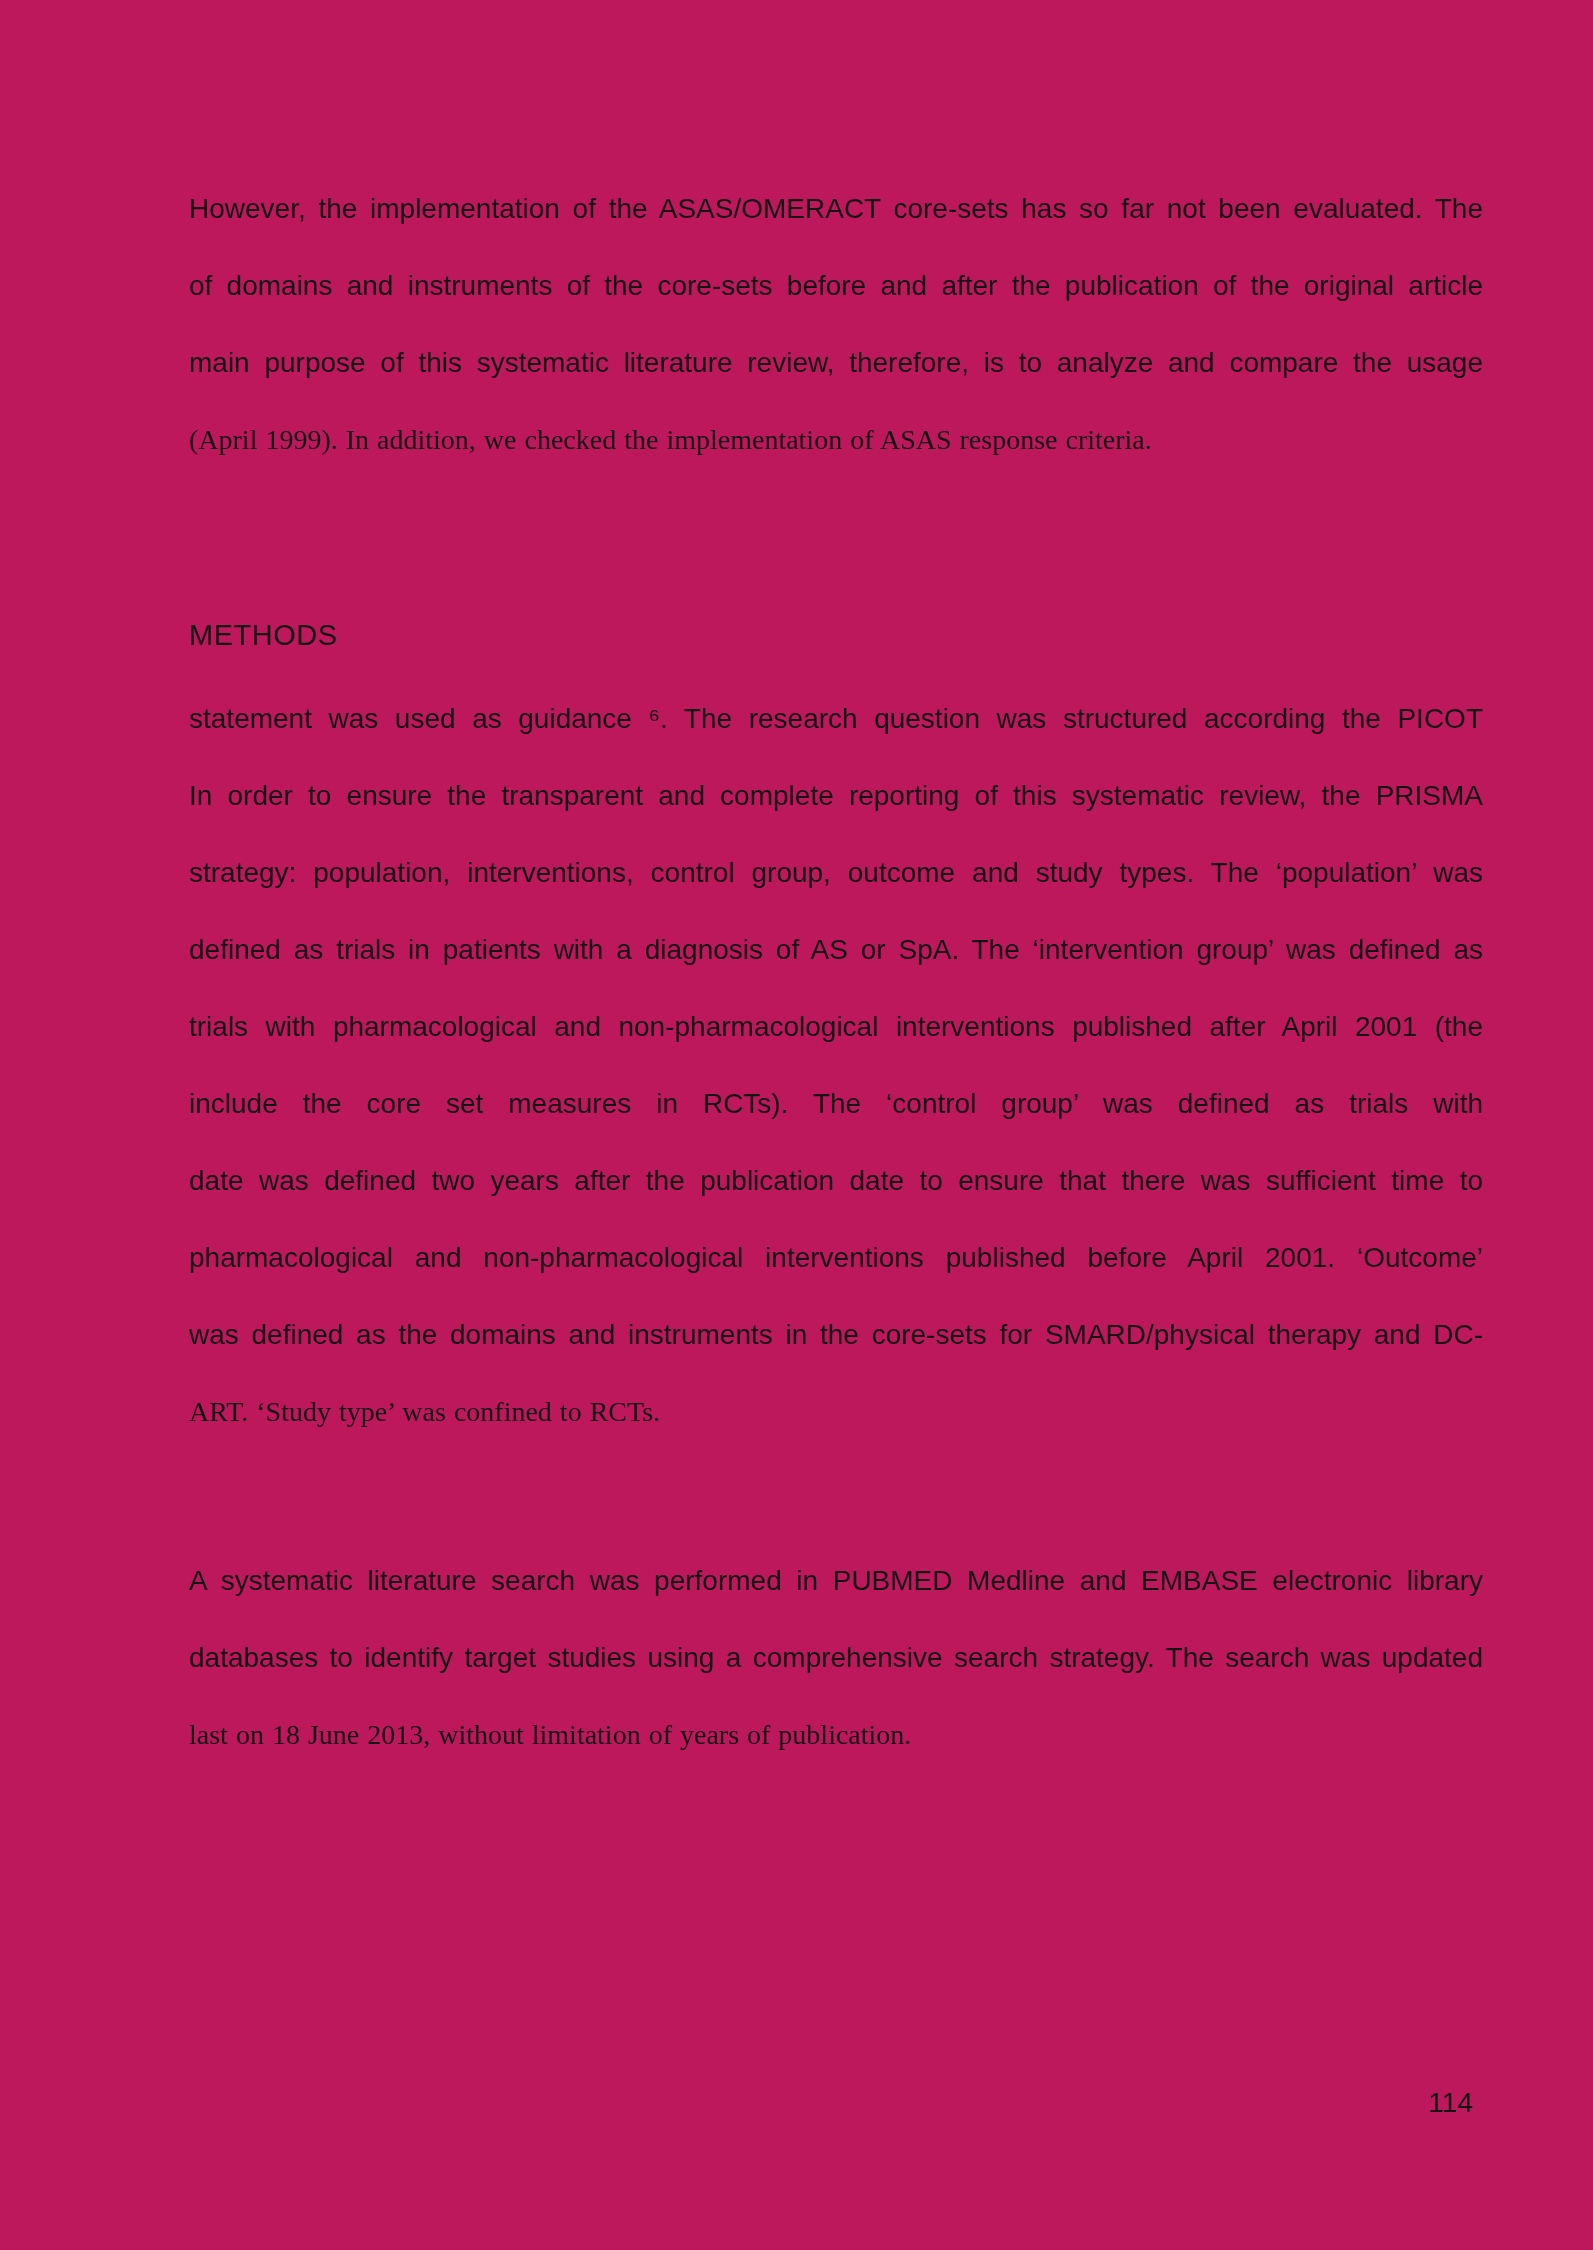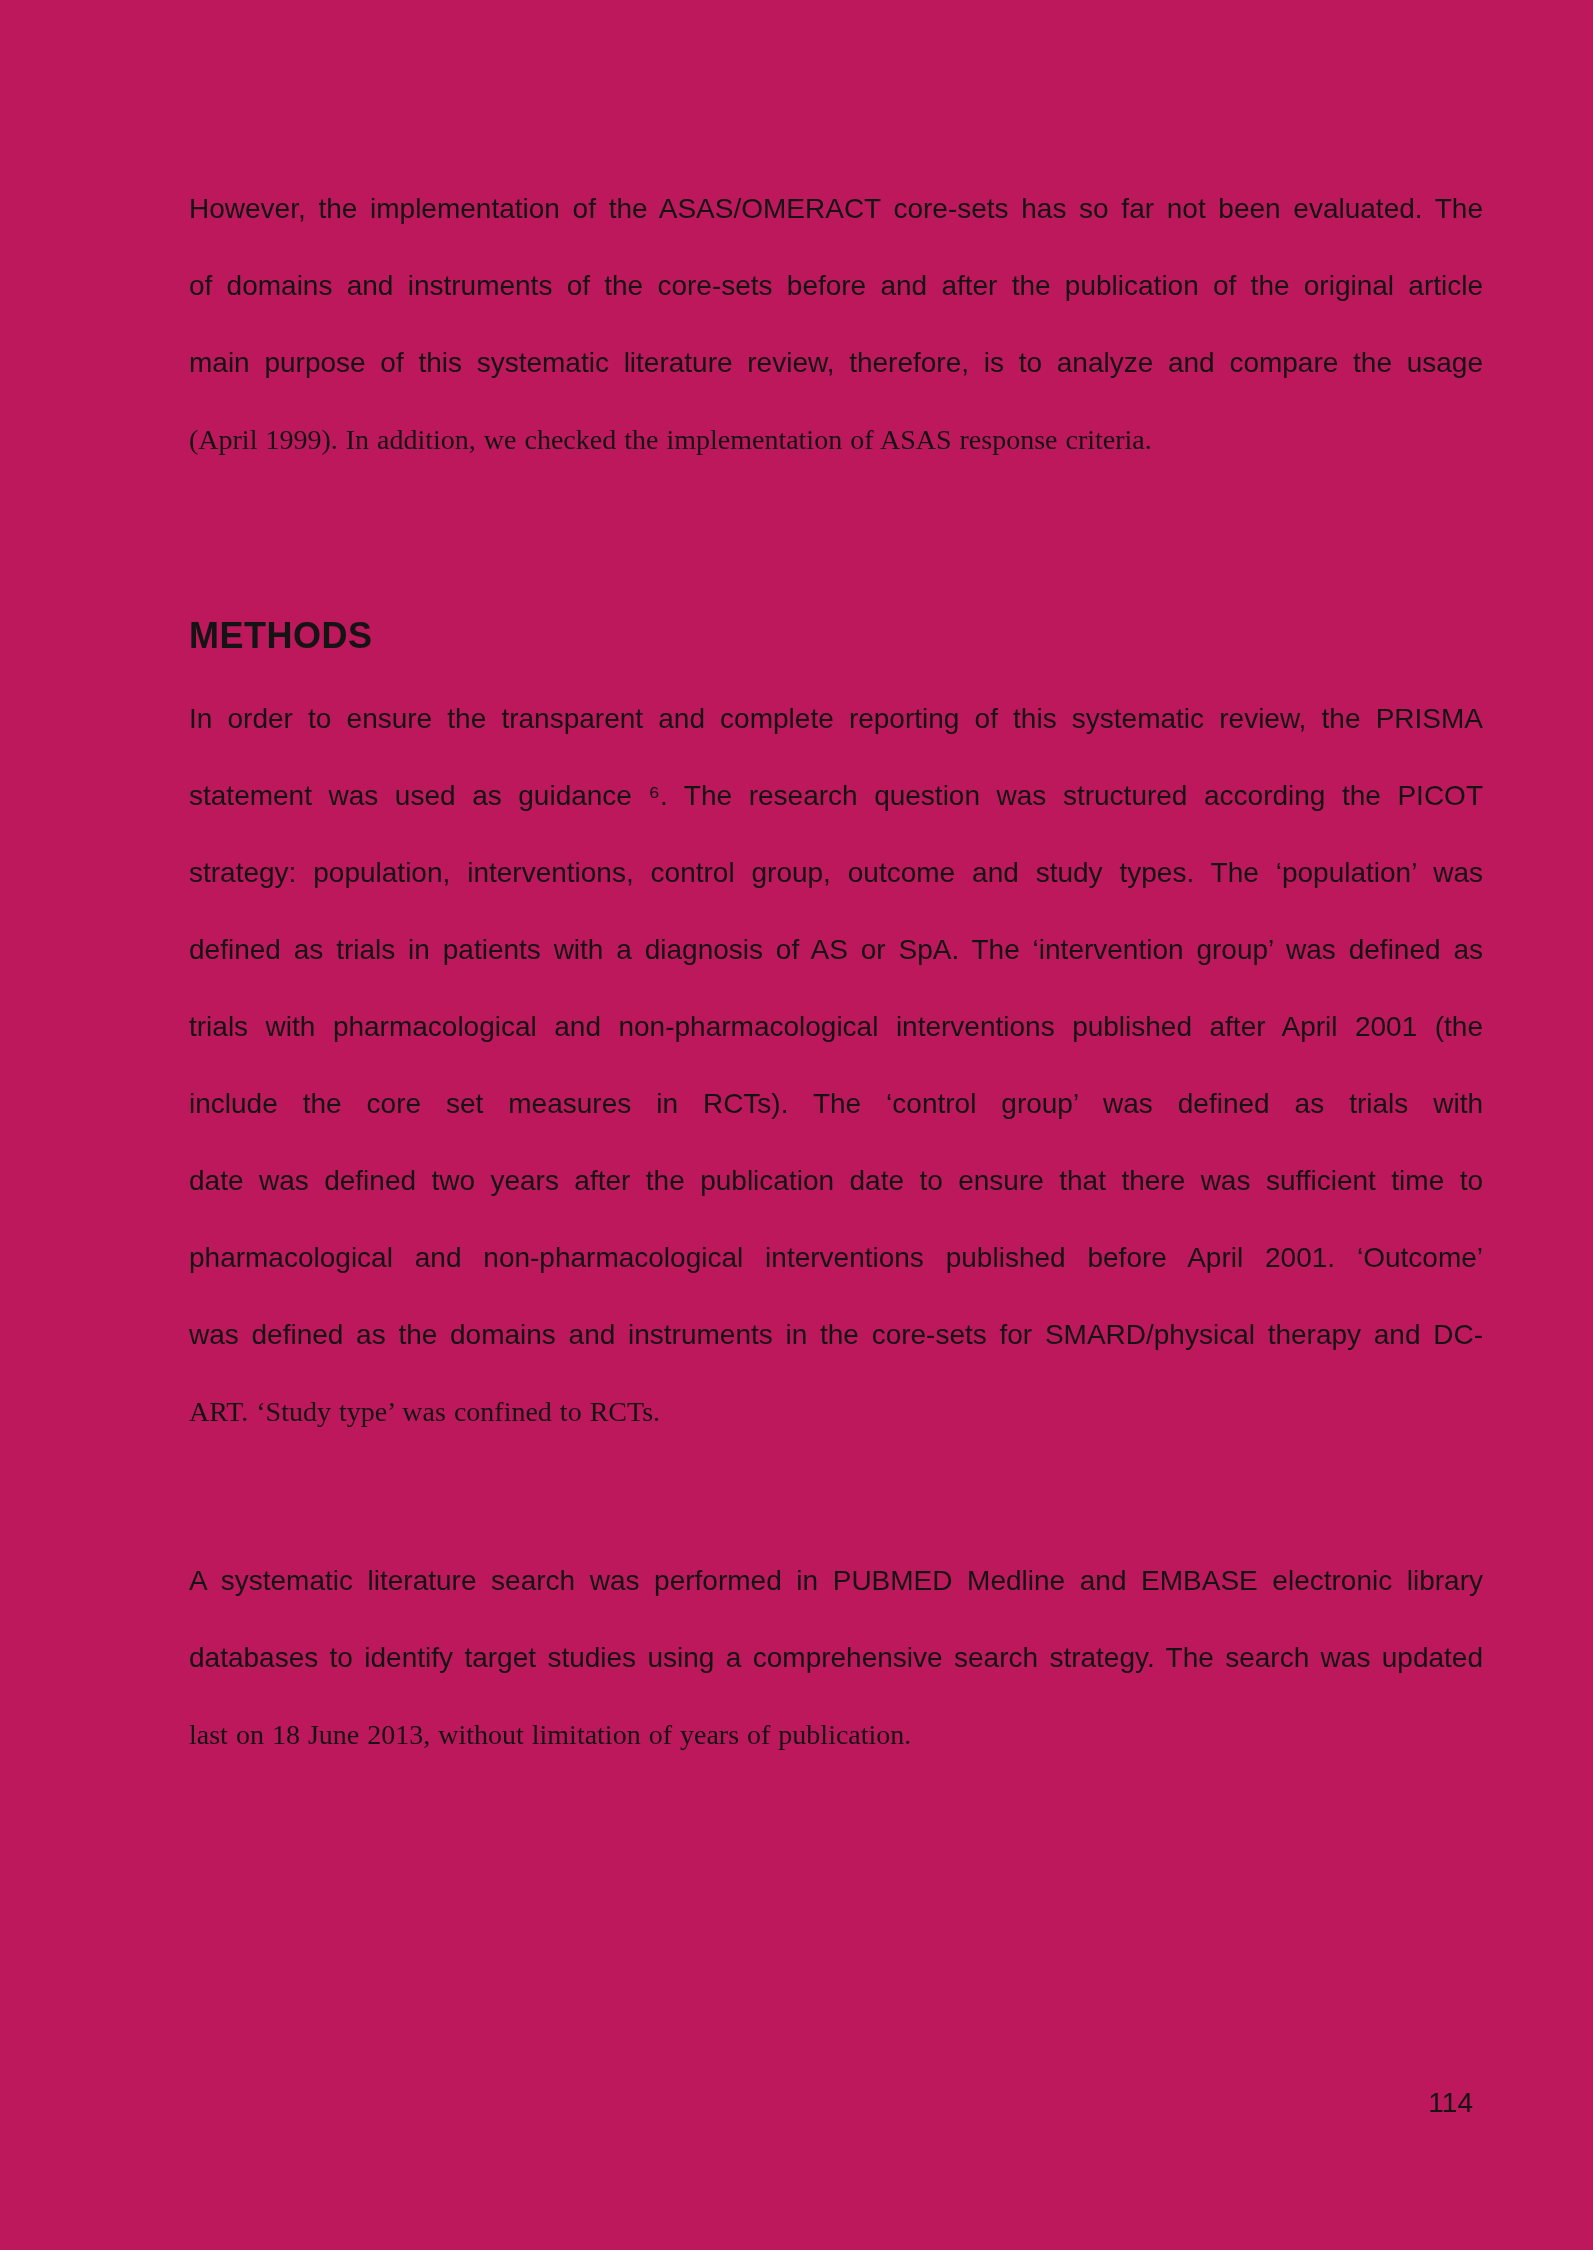--- a/index.html
+++ b/index.html
@@ -34,22 +34,22 @@
     text-align-last: justify;
     white-space: normal;
   }
   .para .tline.last {
     text-align: justify;
     text-align-last: left;
     font-family: Liberation Serif, serif;
   }
   .heading {
     margin: 119px 0 0 0;
-    font-size: 36px;
-    font-weight: bold;
+    font-size: 29px;
+    font-weight: normal;
     line-height: 77px;
     letter-spacing: 0.5px;
   }
   .para.p2 { margin-top: 6px; }
   .para.p3 { margin-top: 92px; }
   .page-number {
     position: absolute;
     top: 2088px;
     right: 120px;
     font-size: 28px;
@@ -65,22 +65,22 @@
     <div class="para p1">
         <div class="tline">However, the implementation of the ASAS/OMERACT core-sets has so far not been evaluated. The</div>
         <div class="tline">of domains and instruments of the core-sets before and after the publication of the original article</div>
         <div class="tline">main purpose of this systematic literature review, therefore, is to analyze and compare the usage</div>
         <div class="tline last">(April 1999). In addition, we checked the implementation of ASAS response criteria.</div>
       </div>
 
     <h2 class="heading">METHODS</h2>
 
     <div class="para p2">
+        <div class="tline">statement was used as guidance ⁶. The research question was structured according the PICOT</div>
         <div class="tline">In order to ensure the transparent and complete reporting of this systematic review, the PRISMA</div>
-        <div class="tline">statement was used as guidance ⁶. The research question was structured according the PICOT</div>
         <div class="tline">strategy: population, interventions, control group, outcome and study types. The ‘population’ was</div>
         <div class="tline">defined as trials in patients with a diagnosis of AS or SpA. The ‘intervention group’ was defined as</div>
         <div class="tline">trials with pharmacological and non-pharmacological interventions published after April 2001 (the</div>
         <div class="tline">include the core set measures in RCTs). The ‘control group’ was defined as trials with</div>
         <div class="tline">date was defined two years after the publication date to ensure that there was sufficient time to</div>
         <div class="tline">pharmacological and non-pharmacological interventions published before April 2001. ‘Outcome’</div>
         <div class="tline">was defined as the domains and instruments in the core-sets for SMARD/physical therapy and DC-</div>
         <div class="tline last">ART. ‘Study type’ was confined to RCTs.</div>
       </div>
 

